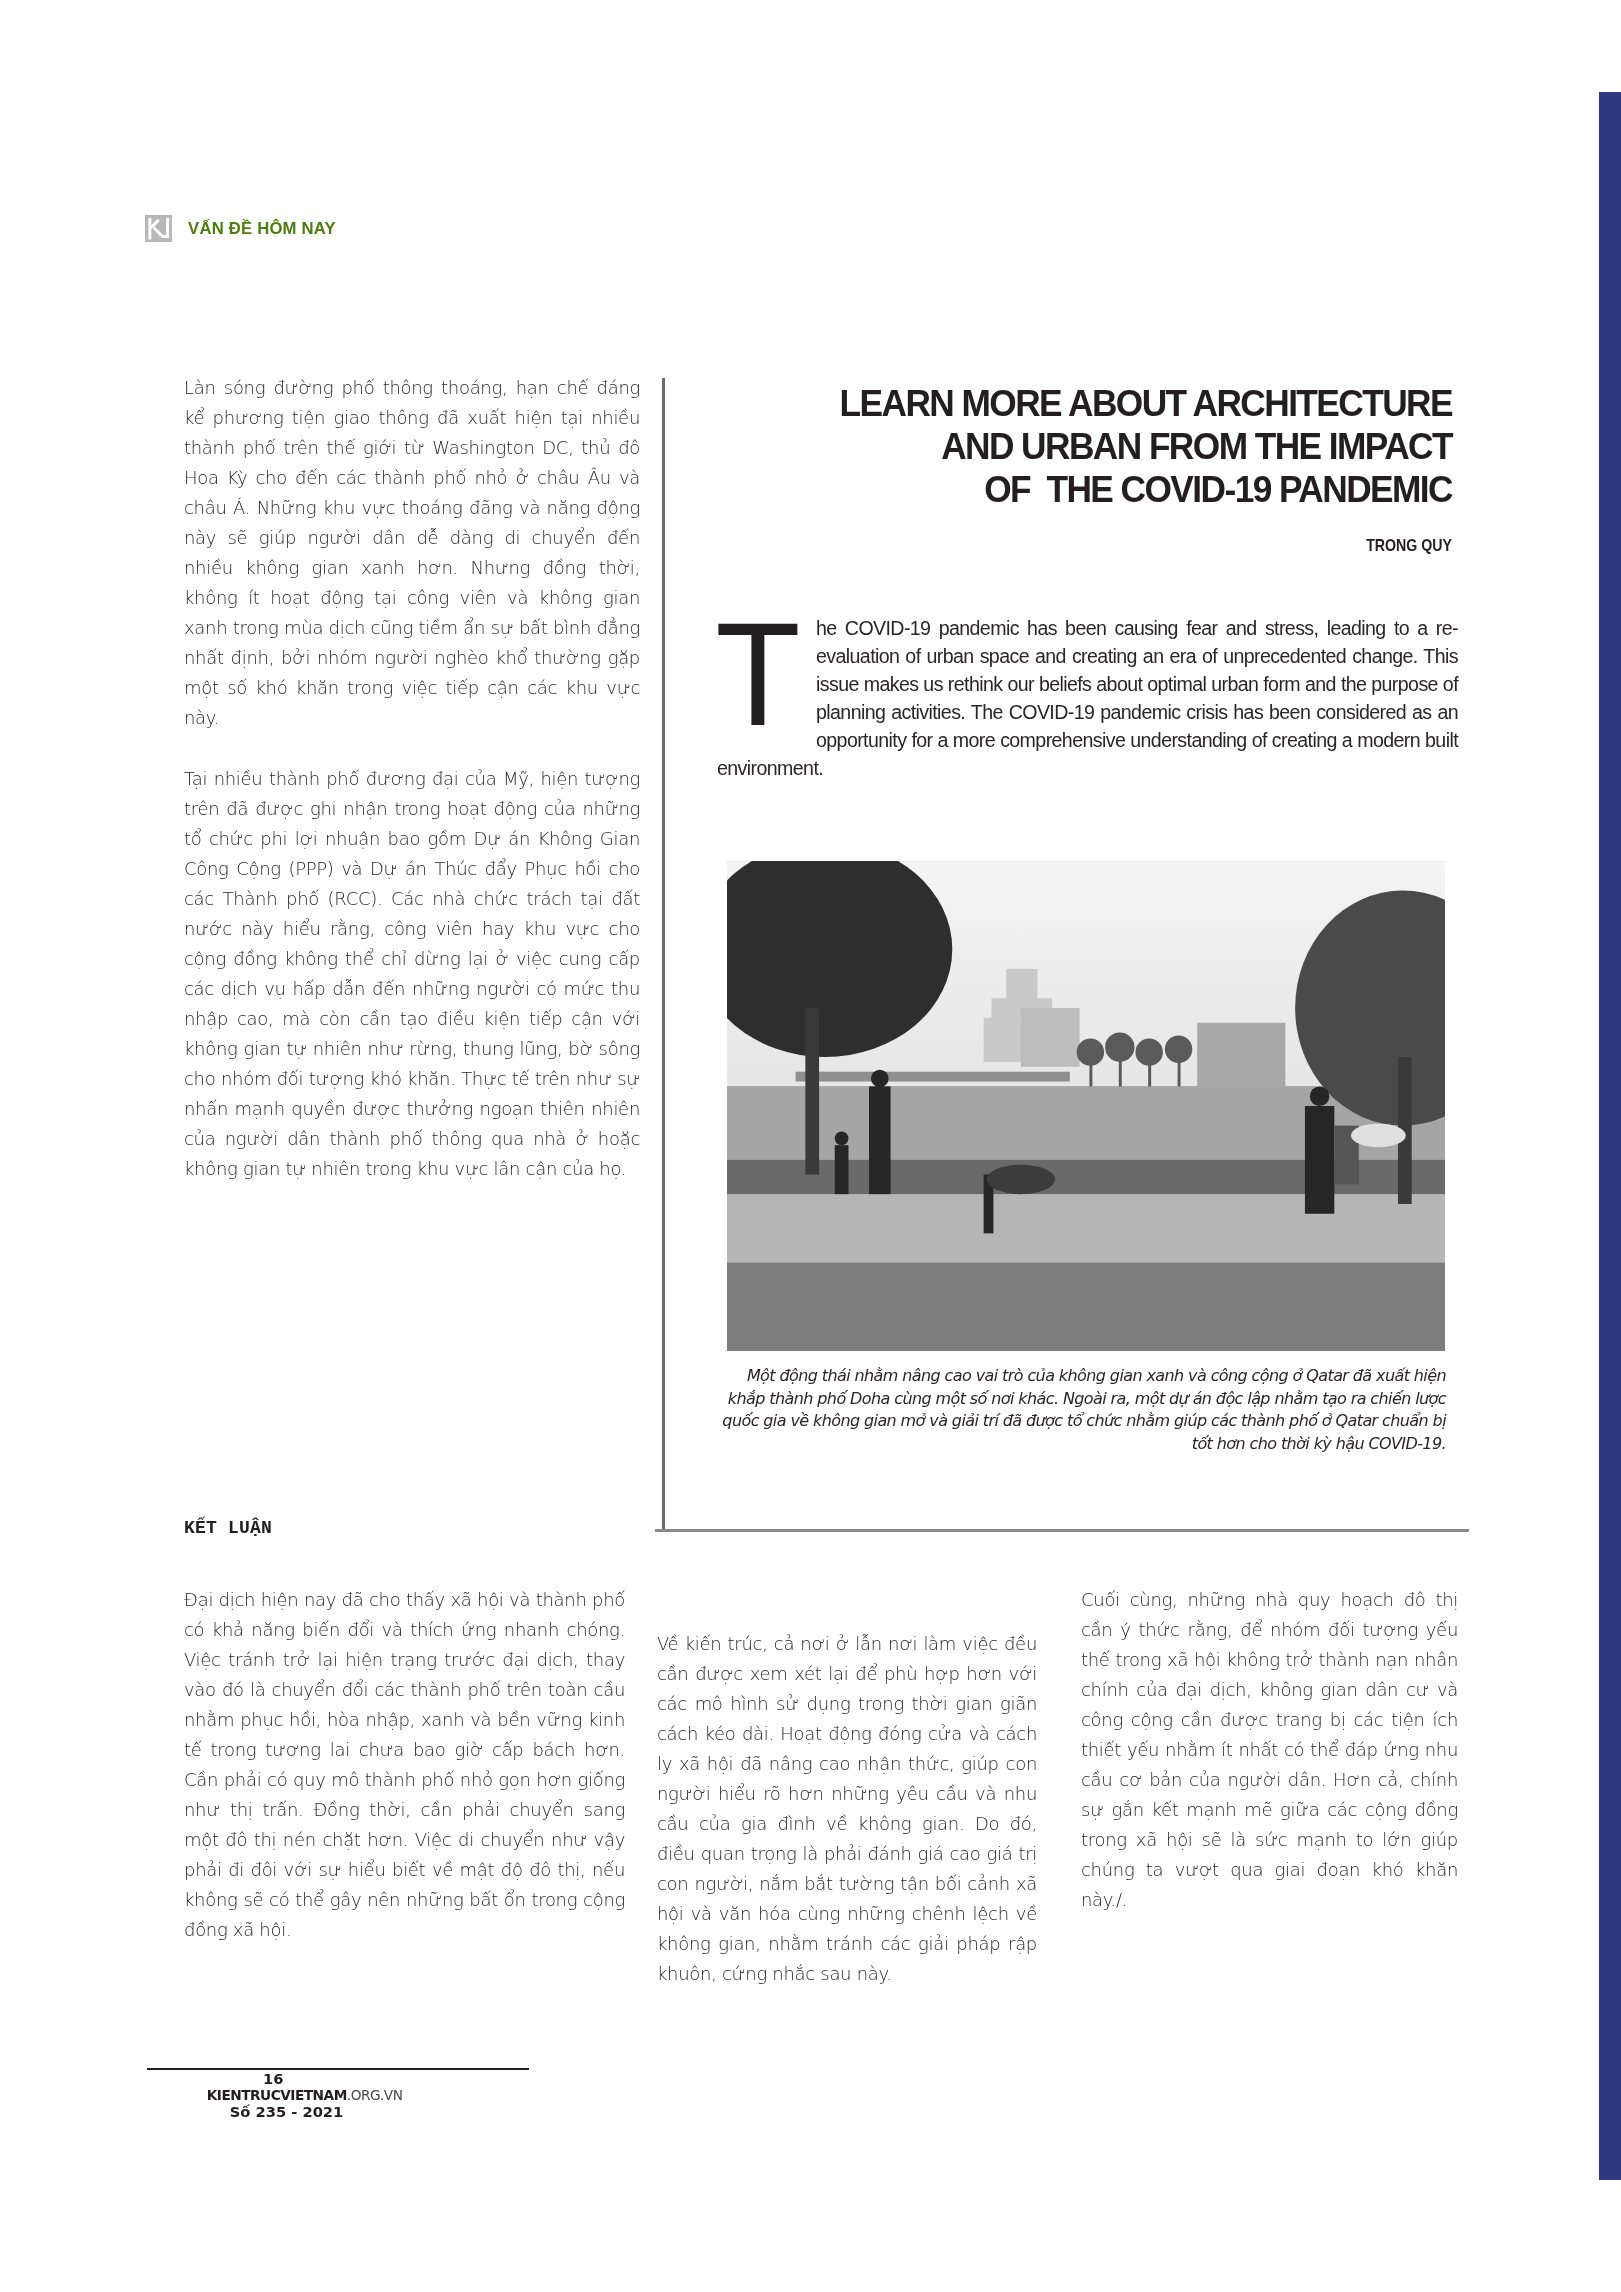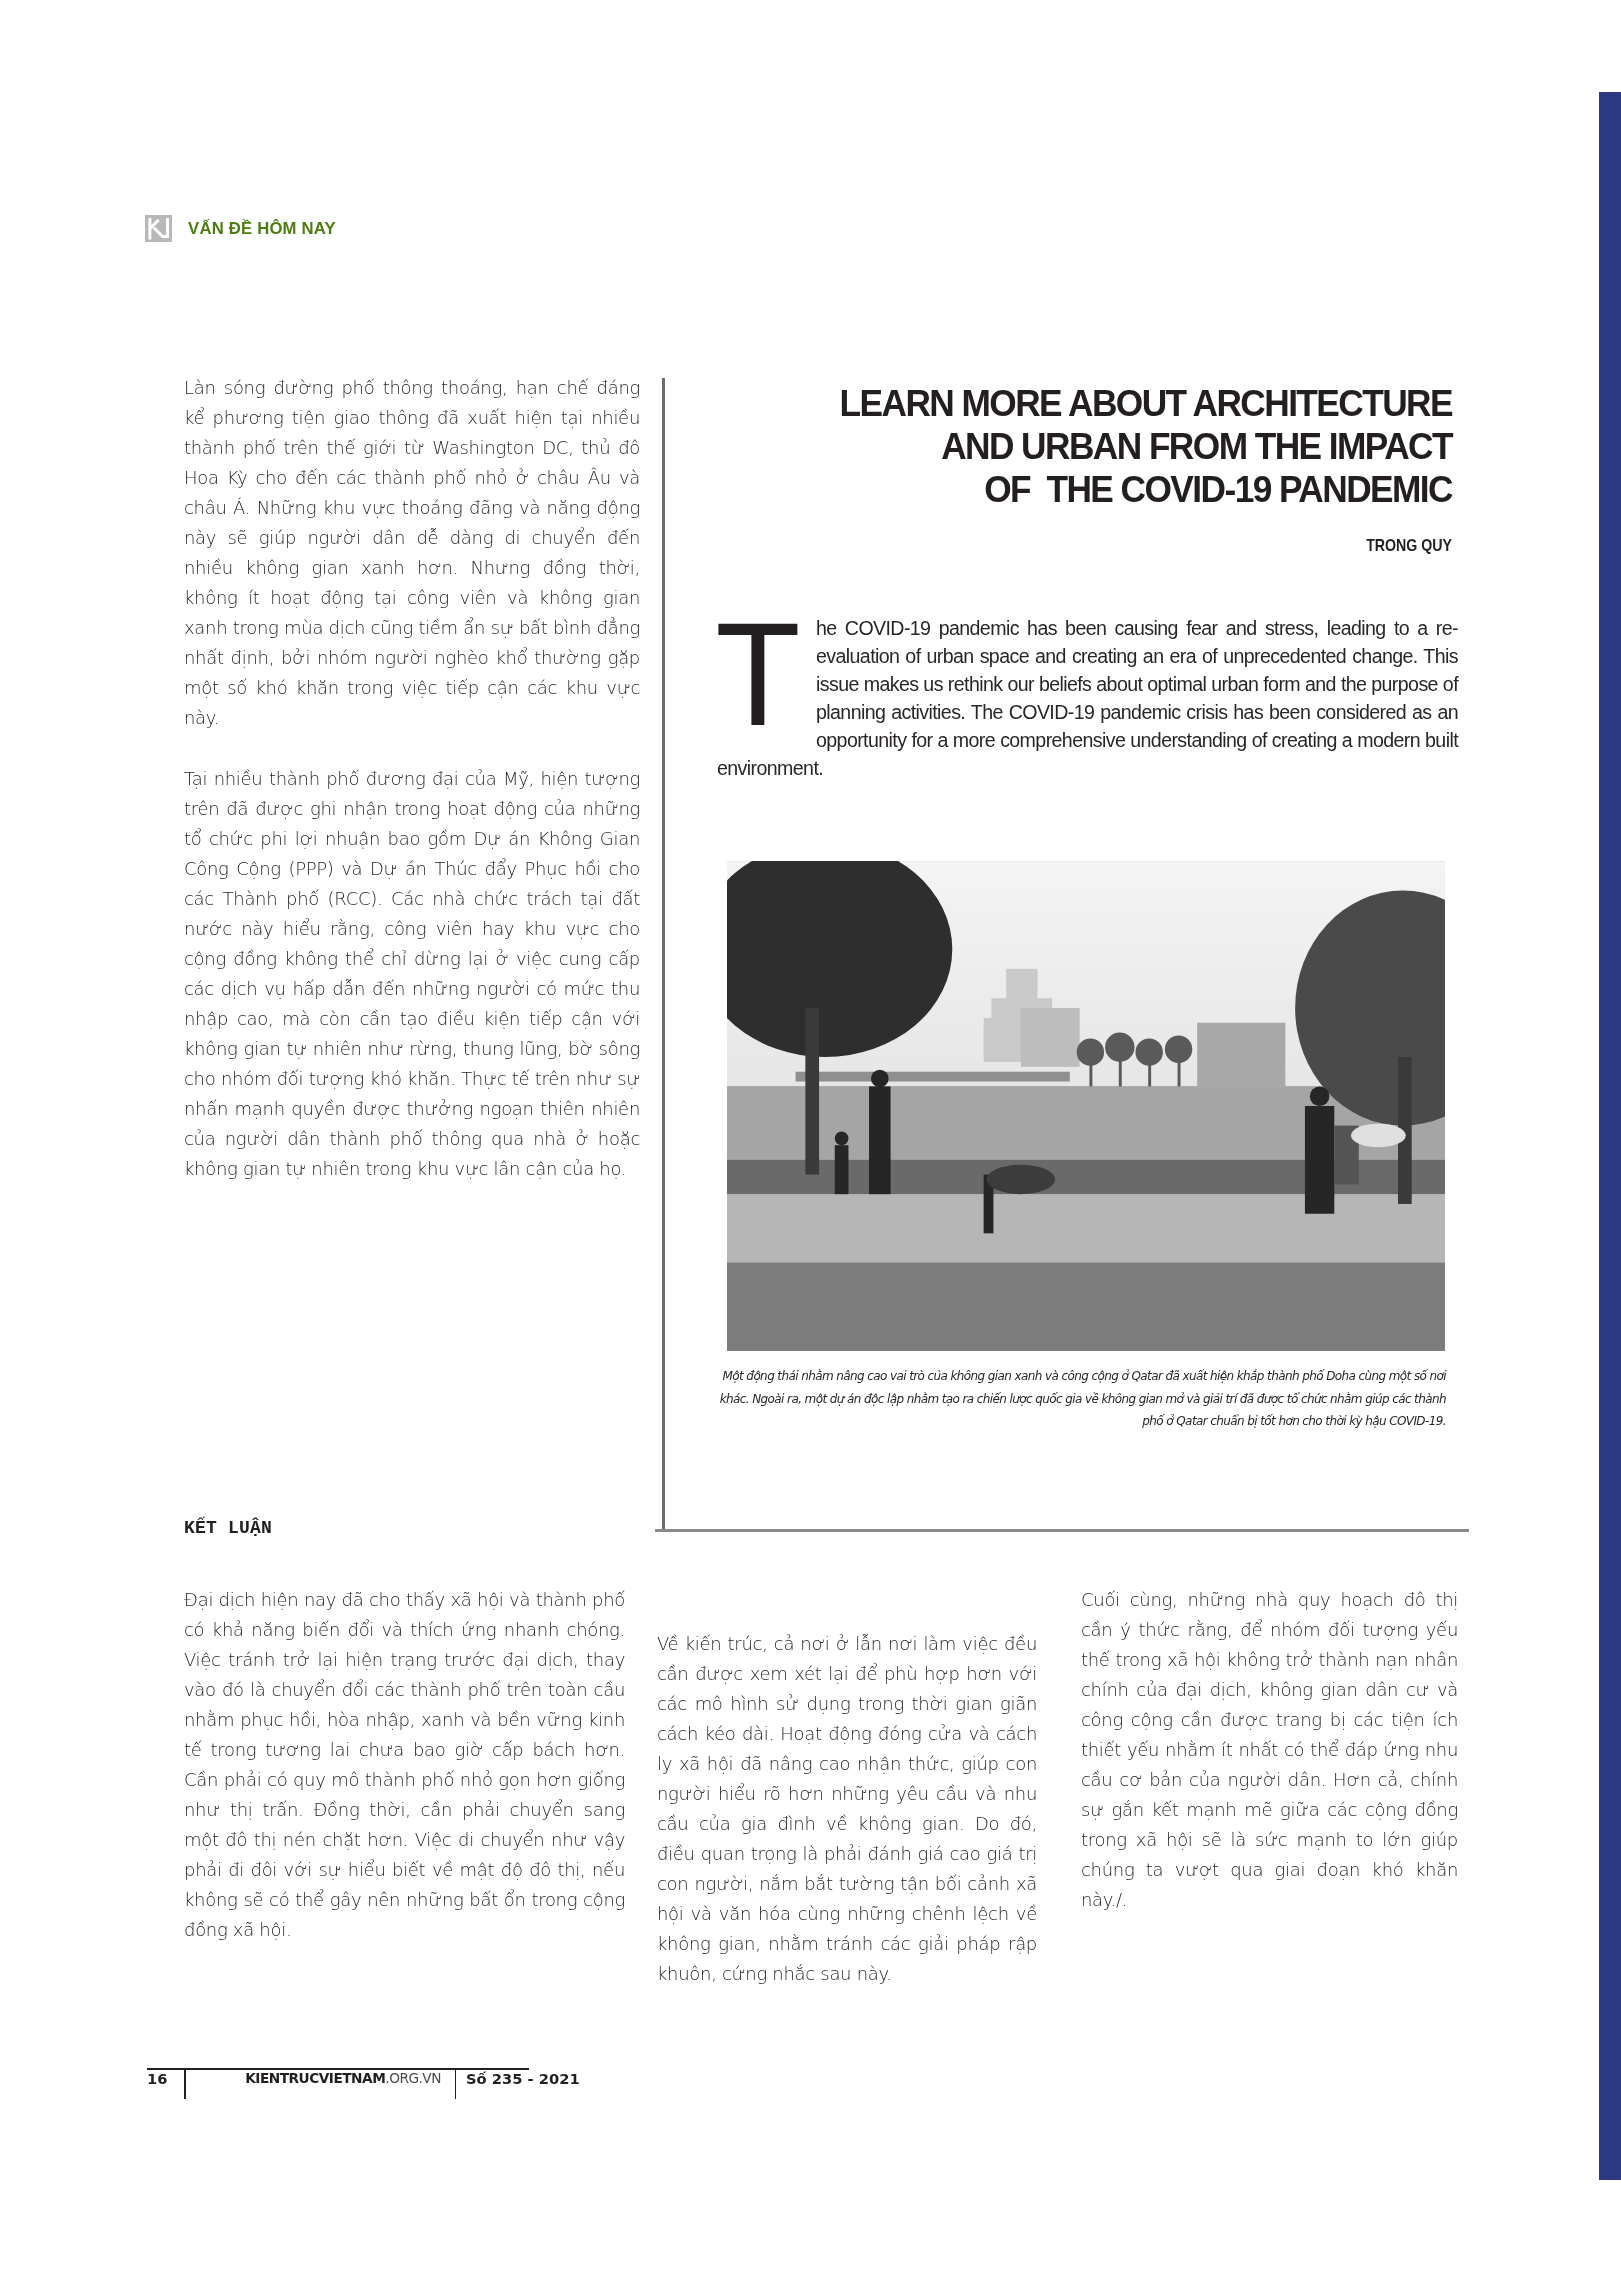--- a/index.html
+++ b/index.html
@@ -44,25 +44,25 @@
               font-size:19.6px; line-height:28px; color:#2a2627; text-align:justify; letter-spacing:-0.6px; }
   #drop-cap { float:left; font-family:"Liberation Sans", sans-serif; font-size:147px; line-height:116px; height:137px;
               margin:2px 13.7px 0 -3.9px; color:#231f20; font-weight:normal; transform:scaleX(0.95); }
 
   
   #photo { left:727px; top:861px; width:718px; height:490px; overflow:hidden; background:#9a9a9a; }
   #photo svg { display:block; }
 
   
   #caption { left:716px; top:1365px; width:730px; text-align:right; font-family:"DejaVu Sans", sans-serif;
-             font-style:italic; font-size:12px; line-height:22.5px; color:#2a2627; letter-spacing:-0.6px; font-weight:300; }
+             font-style:italic; font-size:16px; line-height:22.5px; color:#2a2627; letter-spacing:-0.6px; font-weight:300; }
 
   
   #footer-rule { left:147px; top:2068px; width:382px; height:2px; background:#231f20; }
-  #footer { left:147px; top:2070px; height:29px; display:flex; align-items:flex-start; font-family:"DejaVu Sans", sans-serif; font-size:13.7px; color:#231f20; }
+  #footer { left:147px; top:2070px; height:29px; display:flex; align-items:center; font-family:"DejaVu Sans", sans-serif; font-size:13.7px; color:#231f20;flex-direction:column; }
   #page-number { font-weight:bold; width:37px; font-size:14.7px; }
   .footer-sep { width:1.5px; height:29px; background:#231f20; }
   #site-name { padding:0 13.7px 0 15.7px; letter-spacing:-0.5px;margin-left:44px; }
   #site-name b { font-weight:bold; }
   #site-name span.light { font-weight:normal; color:#4a4a4a; }
   #issue-label { padding-left:9.8px; font-weight:bold; font-size:14.7px; }
 </style>
 </head>
 <body>
 

